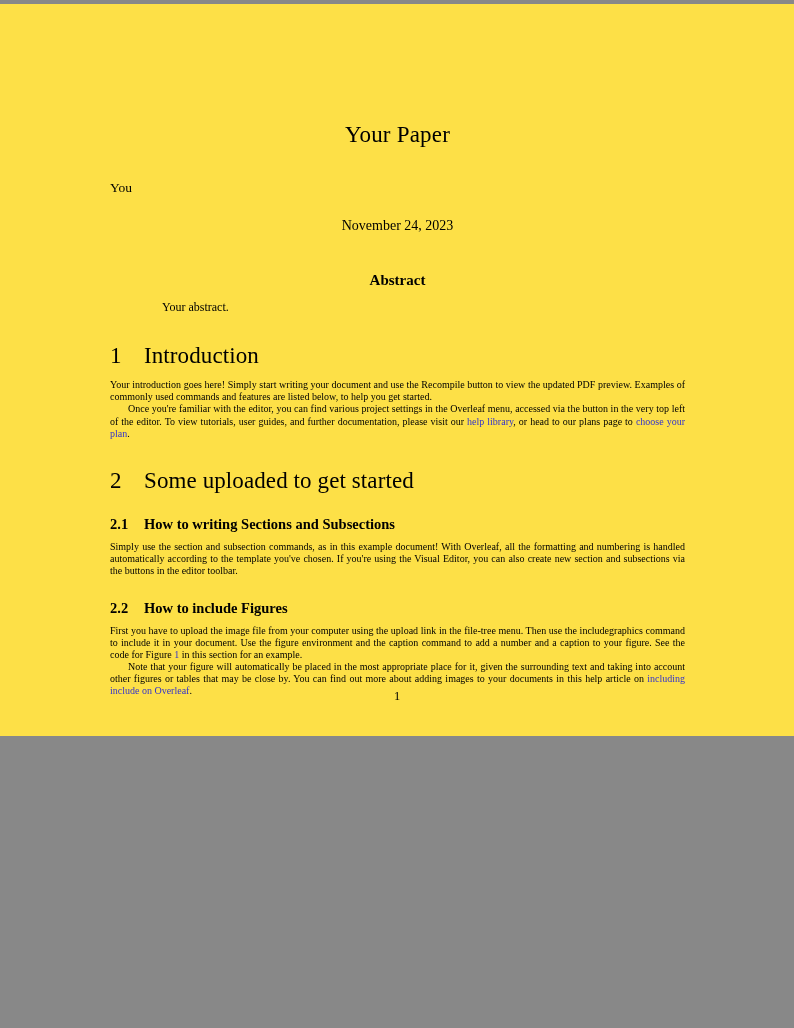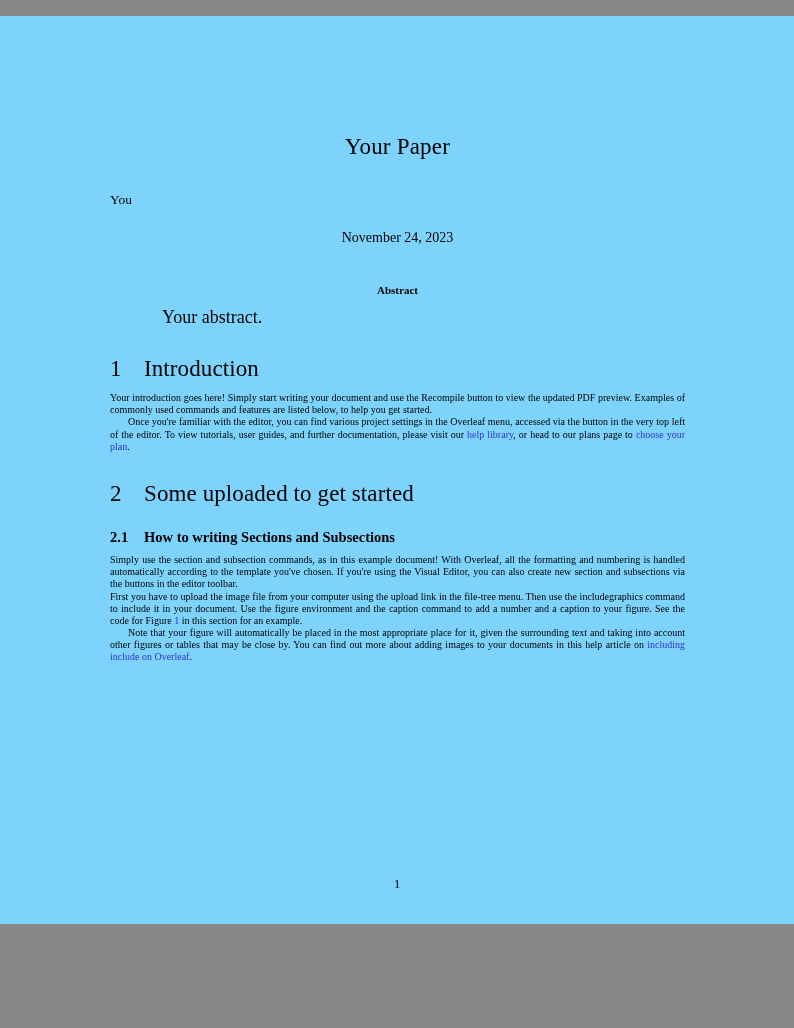--- a/index.html
+++ b/index.html
@@ -5,24 +5,24 @@
   html, body {
     margin: 0;
     padding: 0;
     background: #888;
   }
   body {
     font-family: "Liberation Serif", serif;
   }
   .page {
     width: 794px;
-    height: 908px;
-    background: #7dd3fc;
+    height: 732px;
+    background: #fde047;
     position: relative;
-    margin: 16px auto;
+    margin: 4px auto;
     overflow: hidden;
     box-sizing: border-box;
   }
   .content {
     position: absolute;
     left: 110px;
     top: 0;
     width: 575px;
   }
   .doc-title {
@@ -35,26 +35,26 @@
     font-size: 13.5px;
     margin-top: 32px;
   }
   .doc-date {
     text-align: center;
     font-size: 14px;
     margin-top: 22px;
   }
   .abstract-title {
     text-align: center;
-    font-size: 11px;
+    font-size: 15px;
     font-weight: bold;
     margin-top: 38px;
   }
   .abstract-body {
-    font-size: 18px;
+    font-size: 12px;
     margin-top: 11px;
     padding-left: 52px;
     padding-right: 52px;
     text-align: justify;
   }
   h1.sec {
     font-size: 23px;
     font-weight: normal;
     margin: 28px 0 10px 0;
     letter-spacing: 0.1px;
@@ -201,19 +201,22 @@
 
     <h1 class="sec">
       <span class="num">2</span><span>Some uploaded to get started</span>
     </h1>
 
     <h2 class="subsec">
       <span class="num">2.1</span><span>How to writing Sections and Subsections</span>
     </h2>
     <p class="para">Simply use the section and subsection commands, as in this example document! With Overleaf, all the formatting and numbering is handled automatically according to the template you've chosen. If you're using the Visual Editor, you can also create new section and subsections via the buttons in the editor toolbar.</p>
 
+    <h2 class="subsec">
+      <span class="num">2.2</span><span>How to include Figures</span>
+    </h2>
     <p class="para"><span>First you have to upload the image file from your computer using the upload link in the file-tree menu. Then use the includegraphics command to include it in your document. Use the figure environment and the caption command to add a number and a caption to your figure. See the code for Figure </span><a class="link" href="#">1</a><span> in this section for an example.</span></p>
     <p class="para indent"><span>Note that your figure will automatically be placed in the most appropriate place for it, given the surrounding text and taking into account other figures or tables that may be close by. You can find out more about adding images to your documents in this help article on </span><a class="link" href="#">including include on Overleaf</a><span>.</span></p>
 
 
   </div>
   <div class="page-number">1</div>
 </div>
 
 </body></html>

